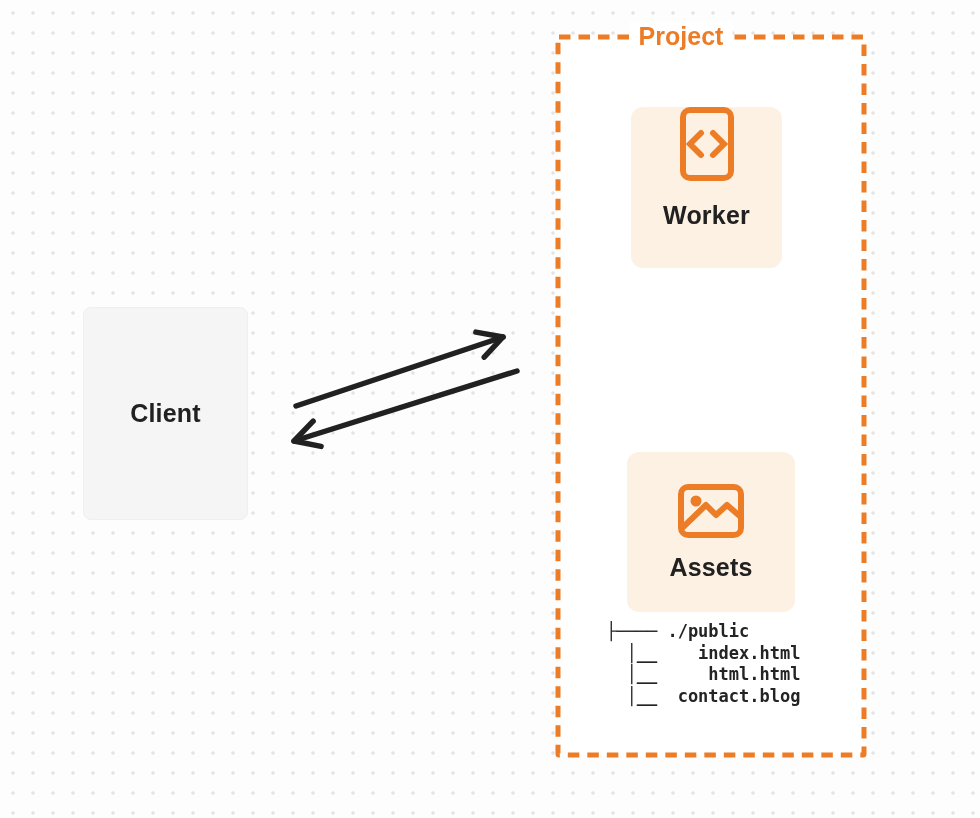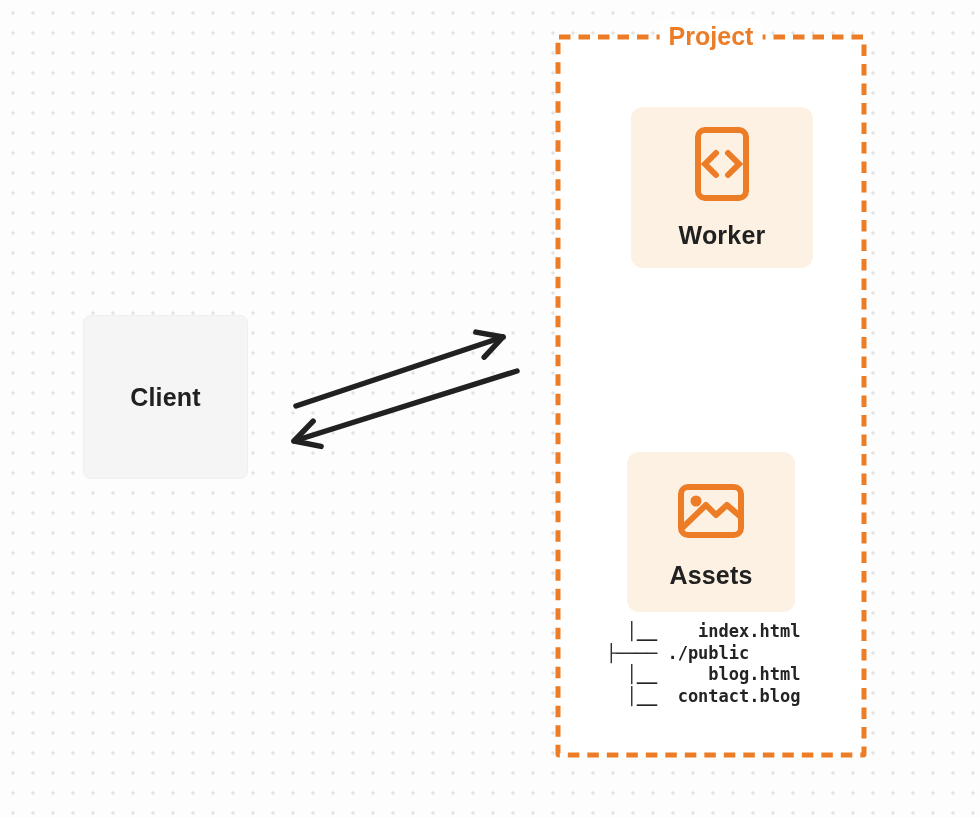--- a/index.html
+++ b/index.html
@@ -30,64 +30,63 @@
     inset: 0;
     z-index: 1;
     pointer-events: none;
   }
   .node, .card, .api-label, .project-label, .file-tree {
     position: absolute;
     z-index: 2;
   }
   
   .client {
-    left: 83px; top: 315px;
-    width: 165px; height: 164px;
+    left: 83px; top: 307px;
+    width: 165px; height: 213px;
     background: var(--client-bg);
     border: 1px solid #EFEFEF;
     border-radius: 8px;
     display: flex; align-items: center; justify-content: center;
   }
   .node-label, .card-label {
     font-size: 25px;
     font-weight: bold;
     color: var(--ink);
     letter-spacing: 0.2px;
   }
   
   .project-label {
-    left: 711px; top: 36px;
+    left: 681px; top: 36px;
     transform: translate(-50%, -50%);
     font-size: 25px;
     font-weight: bold;
     color: var(--accent);
     background: #FFFFFF;
     padding: 0 9px;
     white-space: nowrap;
   }
   
   .card {
     background: var(--card-bg);
     border-radius: 12px;
     display: flex;
     flex-direction: column;
     align-items: center;
   }
   .card.worker {
     left: 631px; top: 107px;
-    width: 182px; height: 161px;
-    padding-top: 20px;
+    width: 151px; height: 161px;
   }
   .card.worker .card-label { margin-top: 20px; }
   .card.assets {
     left: 627px; top: 452px;
     width: 168px; height: 160px;
     padding-top: 32px;
   }
-  .card.assets .card-label { margin-top: 23px; }
+  .card.assets .card-label { margin-top: 15px; }
   .icon-svg { display: block; }
   
   .api-label {
     left: 307px; top: 287px;
     font-size: 19px;
     font-weight: bold;
     color: var(--ink);
     white-space: nowrap;
   }
   
@@ -144,19 +143,19 @@
           </clipPath>
       </defs>
       <rect x="3" y="3" width="60" height="48" rx="7" fill="none" style="stroke: var(--accent);" stroke-width="6"></rect>
       <circle cx="18" cy="17" r="5.5" style="fill: var(--accent);"></circle>
       <path d="M2,46 L28,21 L38,31 L49,21 L64,34" fill="none" clip-path="url(#imgclip)" style="stroke: var(--accent);" stroke-width="6" stroke-linecap="round" stroke-linejoin="round"></path>
     </svg>
     <span class="card-label">Assets</span>
   </div>
 
   <div class="file-tree">
+    <div class="tree-line">├──── ./public</div>
     <div class="tree-line">  │__    index.html</div>
-    <div class="tree-line">├──── ./public</div>
-    <div class="tree-line">  │__     blog.html</div>
+    <div class="tree-line">  │__     html.html</div>
     <div class="tree-line">  │__  contact.blog</div>
   </div>
 
 </div>
 
 </body></html>

